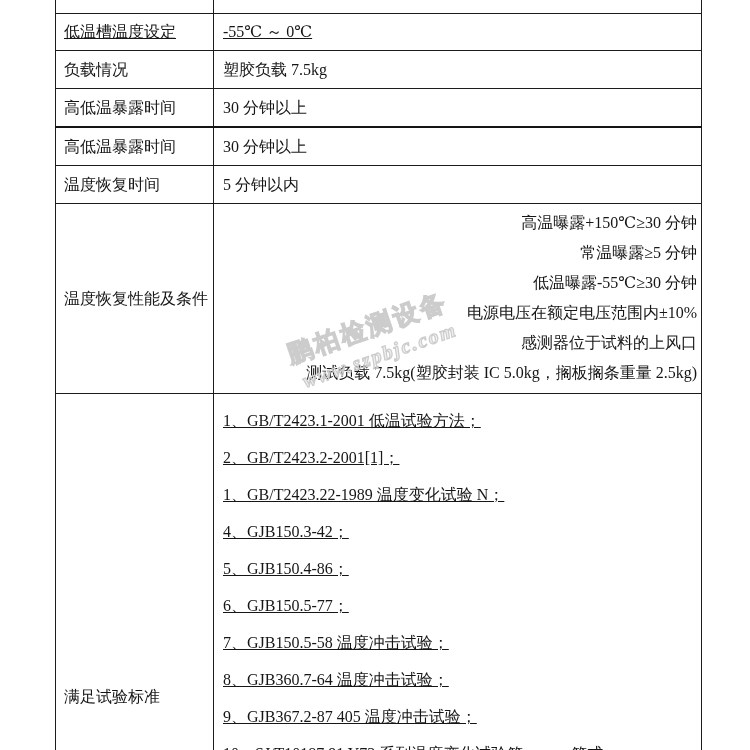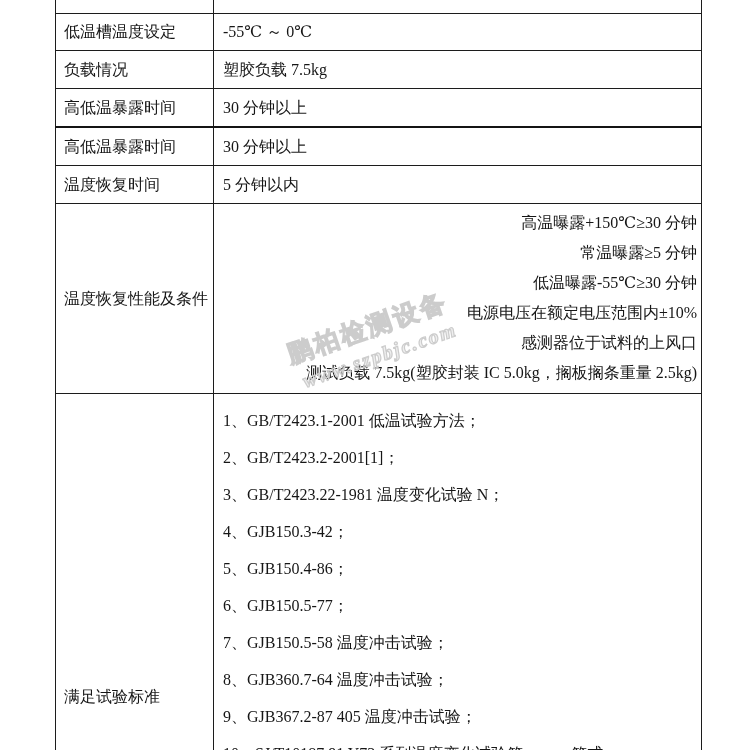--- a/index.html
+++ b/index.html
@@ -54,32 +54,32 @@
     border:1px solid #1c1c1c;
     font-size:16px;
     line-height:1.2;
     padding:0 4px 0 8px;
     vertical-align:middle;
     background:transparent;
     overflow:hidden;
   }
   td.val{padding-left:9px;}
   tr.r-clip td{height:37px;}
-  tr.r-std1 td{height:36px;}
+  tr.r-std1 td{height:36px;text-decoration:underline;}
   tr.r-std2 td{height:37px;}
   tr.thickbot td{border-bottom:2px solid #141414;}
   
   tr.r-recovery td{height:185px;}
   tr.r-recovery td.val{vertical-align:top;padding-top:4px;}
   .ln{line-height:30px;white-space:nowrap;text-align:right;}
   
   tr.r-standards td{height:440px;vertical-align:top;}
   tr.r-standards td.lab{padding-top:293px;}
   tr.r-standards td.val{padding-top:8px;}
-  .li{line-height:37px;white-space:nowrap;}
+  .li{line-height:37px;white-space:nowrap;text-decoration:underline;}
 </style>
 </head>
 <body>
 
 <div class="page">
 
   <div class="watermark">
     <div class="wm-cn">鹏柏检测设备</div>
     <div class="wm-url">www.szpbjc.com</div>
   </div>
@@ -131,21 +131,21 @@
         <div class="ln">感测器位于试料的上风口</div>
         <div class="ln">测试负载 7.5kg(塑胶封装 IC 5.0kg，搁板搁条重量 2.5kg)</div>
       </td>
     </tr>
 
     <tr class="r-standards">
       <td class="lab">满足试验标准</td>
       <td class="val">
         <div class="li">1、GB/T2423.1-2001 低温试验方法；</div>
         <div class="li">2、GB/T2423.2-2001[1]；</div>
-        <div class="li">3、GB/T2423.22-1981 温度变化试验 N；</div>
+        <div class="li">1、GB/T2423.22-1989 温度变化试验 N；</div>
         <div class="li">4、GJB150.3-42；</div>
         <div class="li">5、GJB150.4-86；</div>
         <div class="li">6、GJB150.5-77；</div>
         <div class="li">7、GJB150.5-58 温度冲击试验；</div>
         <div class="li">8、GJB360.7-64 温度冲击试验；</div>
         <div class="li">9、GJB367.2-87 405 温度冲击试验；</div>
         <div class="li">10、SJ/T10187.91 Y73 系列温度变化试验箱——一箱式；</div>
       </td>
     </tr>
   </tbody>

